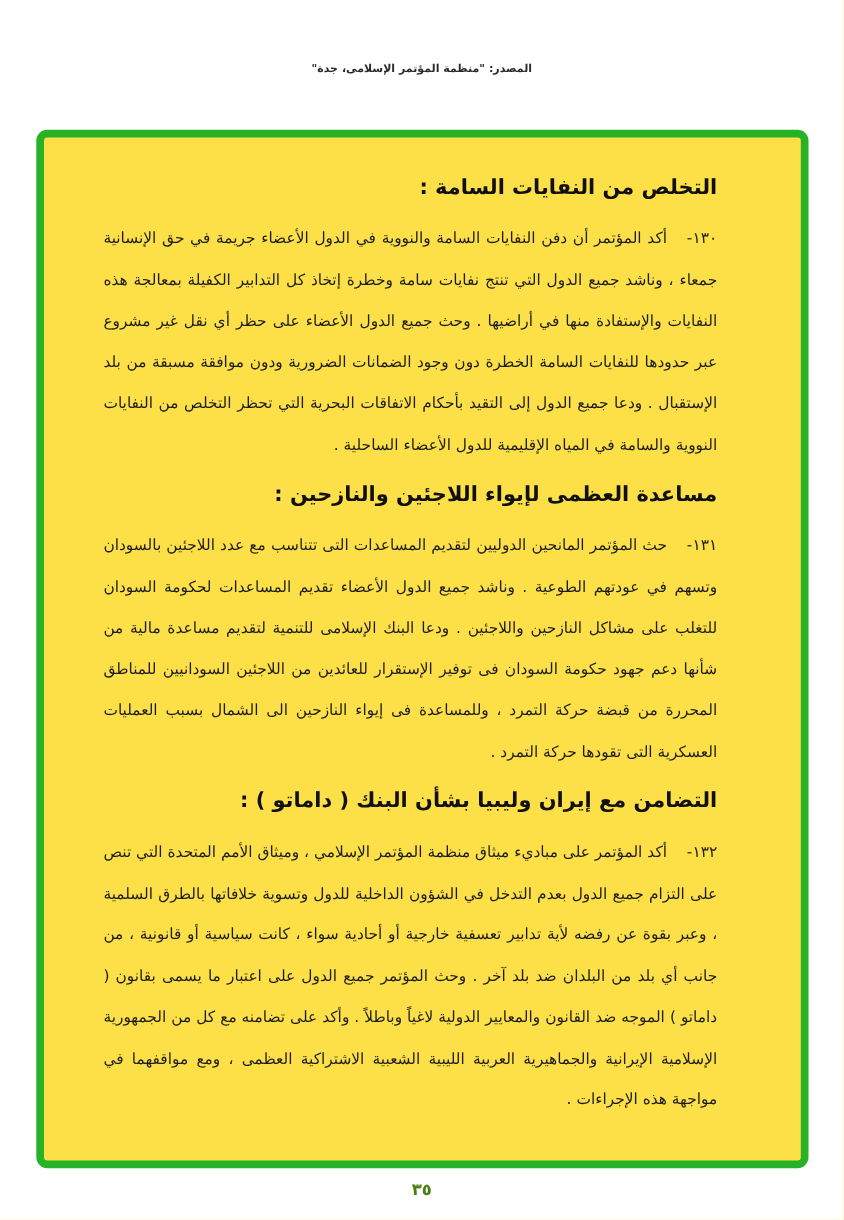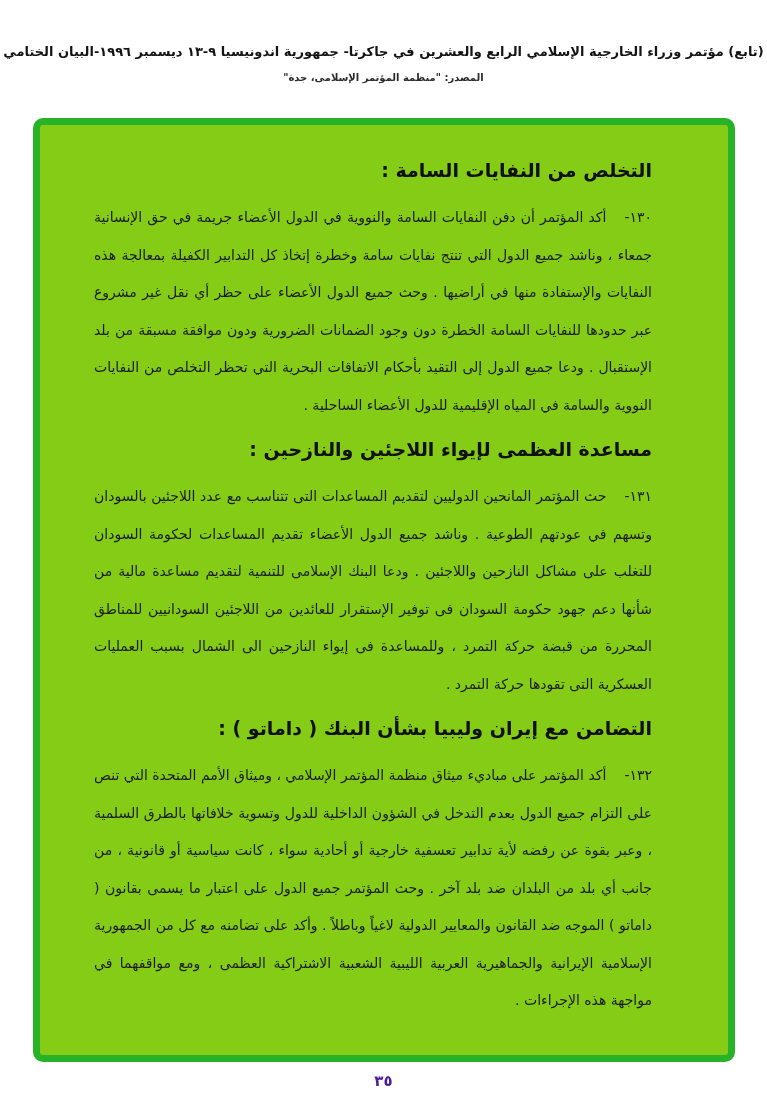--- a/index.html
+++ b/index.html
@@ -40,21 +40,21 @@
 
   
   .frame {
     position: absolute;
     left: 33px;
     top: 118px;
     width: 688px;
     height: 930px;
     border: 7px solid #27b227;
     border-radius: 10px;
-    background: #84cc16;
+    background: #fde047;
     box-sizing: content-box;
   }
   .frame-inner {
     position: absolute;
     inset: 0;
     padding: 30px 76px 0 54px;
     direction: rtl;
     overflow: hidden;
   }
 
@@ -86,28 +86,27 @@
   
   .page-number {
     position: absolute;
     top: 1072px;
     left: 0;
     width: 100%;
     text-align: center;
     font-size: 15px;
     font-weight: bold;
     direction: rtl;
-    color: #4c1d95;
+    color: #4d7c0f;
   }
 </style>
 </head>
 <body>
 
 <div class="page-header">
-  <div class="hline1">(تابع) مؤتمر وزراء الخارجية الإسلامي الرابع والعشرين في جاكرتا- جمهورية اندونيسيا ٩-١٣ ديسمبر ١٩٩٦-البيان الختامي</div>
   <div class="hline2">المصدر: "منظمة المؤتمر الإسلامى، جدة"</div>
 </div>
 
 <div class="frame" style="border-color: rgb(39, 178, 39);">
   <div class="frame-inner">
 
     <div class="section-title first">التخلص من النفايات السامة :</div>
     <p class="para">
       <span class="pnum">١٣٠-</span><span>أكد المؤتمر أن دفن النفايات السامة والنووية في الدول الأعضاء جريمة في حق الإنسانية جمعاء ، وناشد جميع الدول التي تنتج نفايات سامة وخطرة إتخاذ كل التدابير الكفيلة بمعالجة هذه النفايات والإستفادة منها في أراضيها . وحث جميع الدول الأعضاء على حظر أي نقل غير مشروع عبر حدودها للنفايات السامة الخطرة دون وجود الضمانات الضرورية ودون موافقة مسبقة من بلد الإستقبال . ودعا جميع الدول إلى التقيد بأحكام الاتفاقات البحرية التي تحظر التخلص من النفايات النووية والسامة في المياه الإقليمية للدول الأعضاء الساحلية .</span>
     </p>

